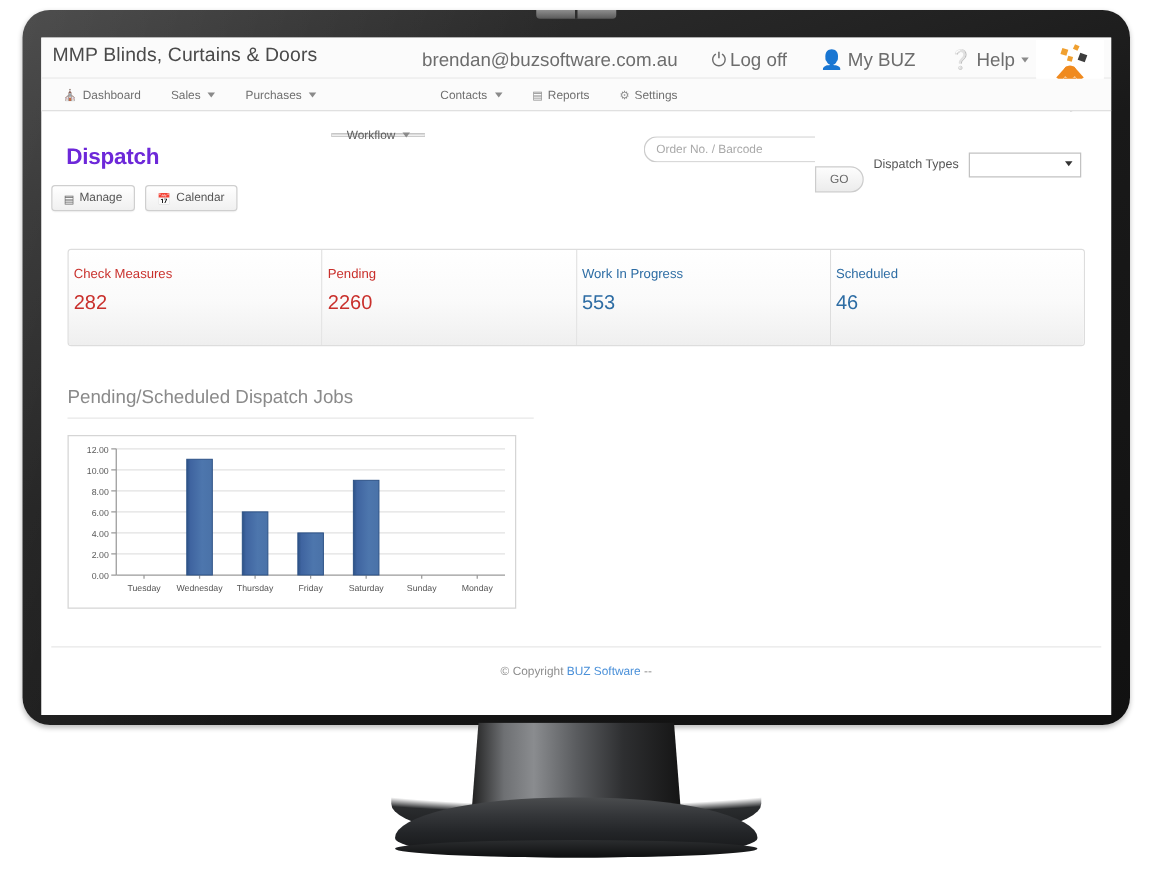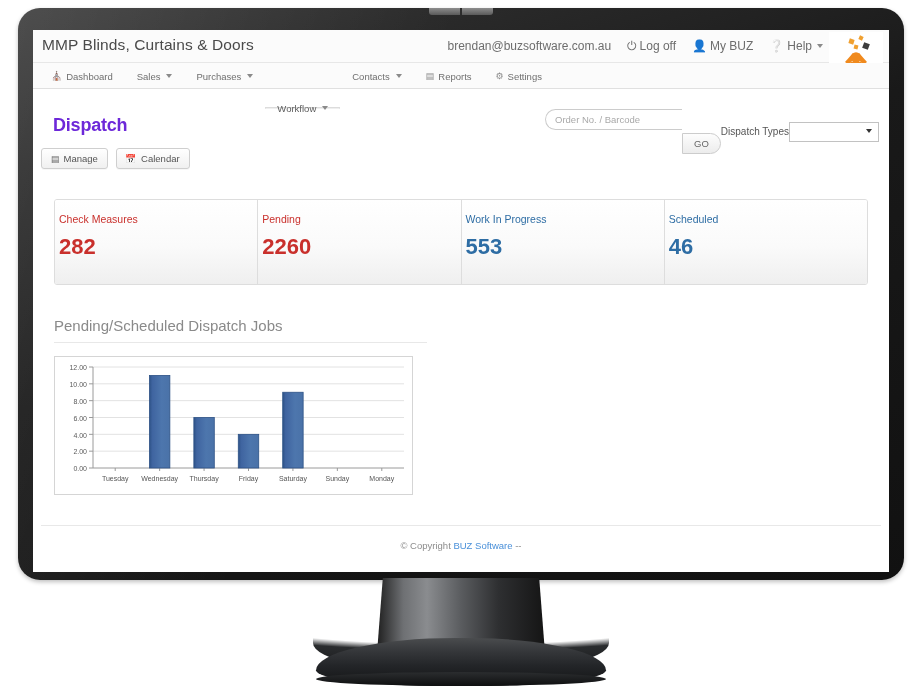--- a/index.html
+++ b/index.html
@@ -58,22 +58,22 @@
   }
 
   
   .topbar{
     position:relative;height:32px;background:#fbfbfb;border-bottom:1px solid #e7e7e7;padding-left:24px;
   }
   .brand{
     position:absolute;left:9px;top:6px;font-size:15.5px;color:#4a4a4a;letter-spacing:.1px;
   }
   .topright{
-    position:absolute;right:66px;top:9px;display:flex;gap:16px;
-    font-size:12px;color:#6d6d6d;white-space:nowrap;
+    position:absolute;right:66px;top:9px;display:flex;align-items:center;gap:27px;
+    font-size:15px;color:#6d6d6d;white-space:nowrap;
   }
   .topright a{color:#6d6d6d;text-decoration:none;display:flex;align-items:center;gap:3px;}
   .topright .email{color:#6d6d6d;}
   .caret{display:inline-block;width:0;height:0;border-left:3px solid transparent;border-right:3px solid transparent;border-top:4px solid #8a8a8a;margin-left:2px;}
 
   
   .logo{
     position:absolute;right:6px;top:2px;width:54px;height:58px;
     background:#ffffff;
   }
@@ -104,21 +104,21 @@
   .btn{
     display:inline-flex;align-items:center;gap:4px;
     background:linear-gradient(180deg,#ffffff,#f0f0f0);
     border:1px solid #cfcfcf;border-radius:3px;
     padding:4px 9px;font-size:9.5px;color:#555;cursor:pointer;
     box-shadow:0 1px 0 rgba(0,0,0,.03);
   }
   .btn .bico{font-size:9px;color:#666;}
 
   .search-area{
-    position:absolute;right:2px;top:20px;display:flex;align-items:center;
+    position:absolute;right:16px;top:20px;display:flex;align-items:center;gap:8px;
   }
   .search-group{display:flex;align-items:stretch;}
   .search-input{
     width:118px;height:19px;border:1px solid #cccccc;border-right:none;
     border-radius:12px 0 0 12px;padding:0 9px;font-size:9.5px;color:#555;
     outline:none;background:#fff;font-family:"Liberation Sans",sans-serif;
   }
   .search-input::placeholder{color:#a9a9a9;}
   .go-btn{
     height:21px;border:1px solid #cccccc;border-radius:0 12px 12px 0;
@@ -146,21 +146,21 @@
     margin:30px 13px 0 13px;display:flex;
     border:1px solid #dddddd;border-radius:3px;overflow:hidden;background:#fff;
   }
   .card{
     flex:1;padding:13px 4px 24px 4px;
     background:linear-gradient(180deg,#ffffff 0%,#fafafa 55%,#efefef 100%);
     border-right:1px solid #dddddd;
   }
   .card:last-child{border-right:none;}
   .card-label{font-size:10.5px;margin-bottom:9px;}
-  .card-value{font-size:22px;font-weight:bold;}
+  .card-value{font-size:16px;font-weight:normal;}
   .c-red{color:#c9302c;}
   .c-blue{color:#2e6da4;}
 
   
   .chart-block{margin:32px 13px 0 13px;}
   .chart-caption{
     font-size:15px;color:#8a8a8a;padding-bottom:8px;
     border-bottom:1px solid #e8e8e8;width:373px;
   }
   .chart-frame{

